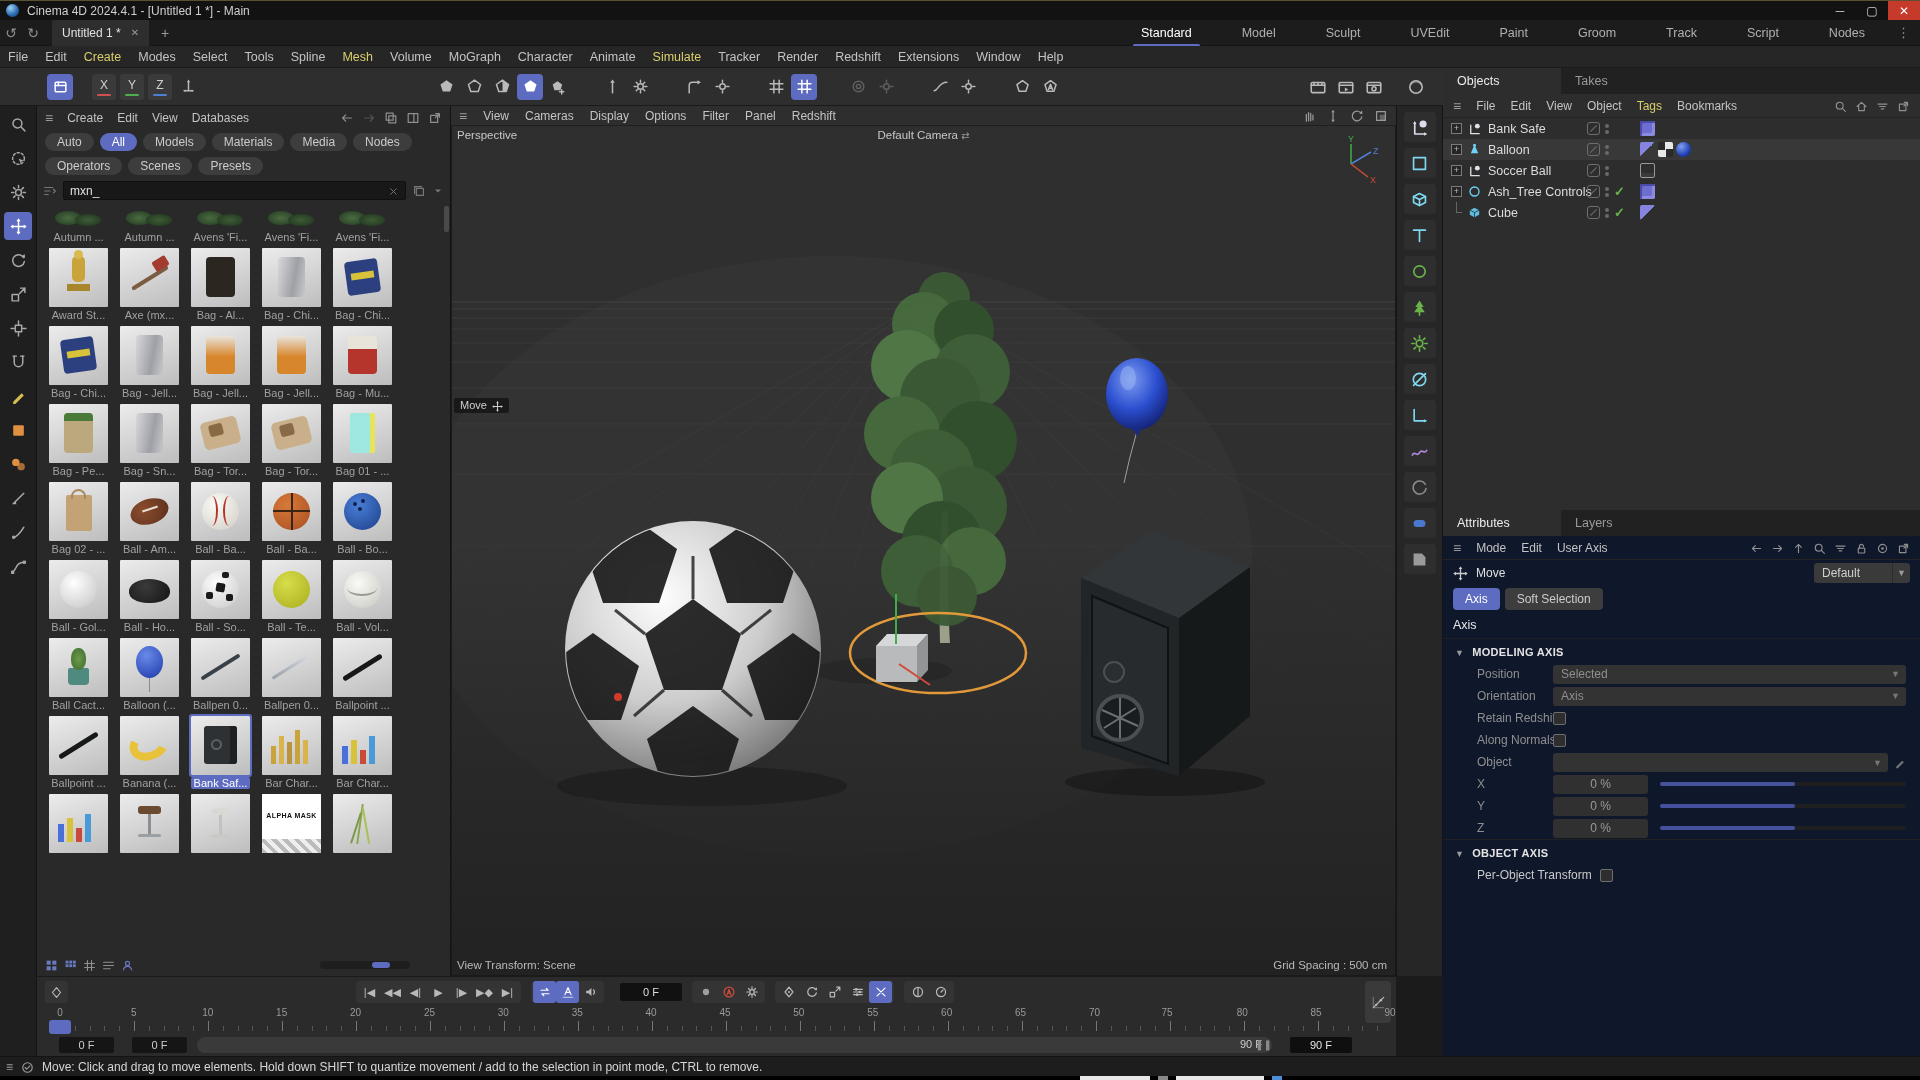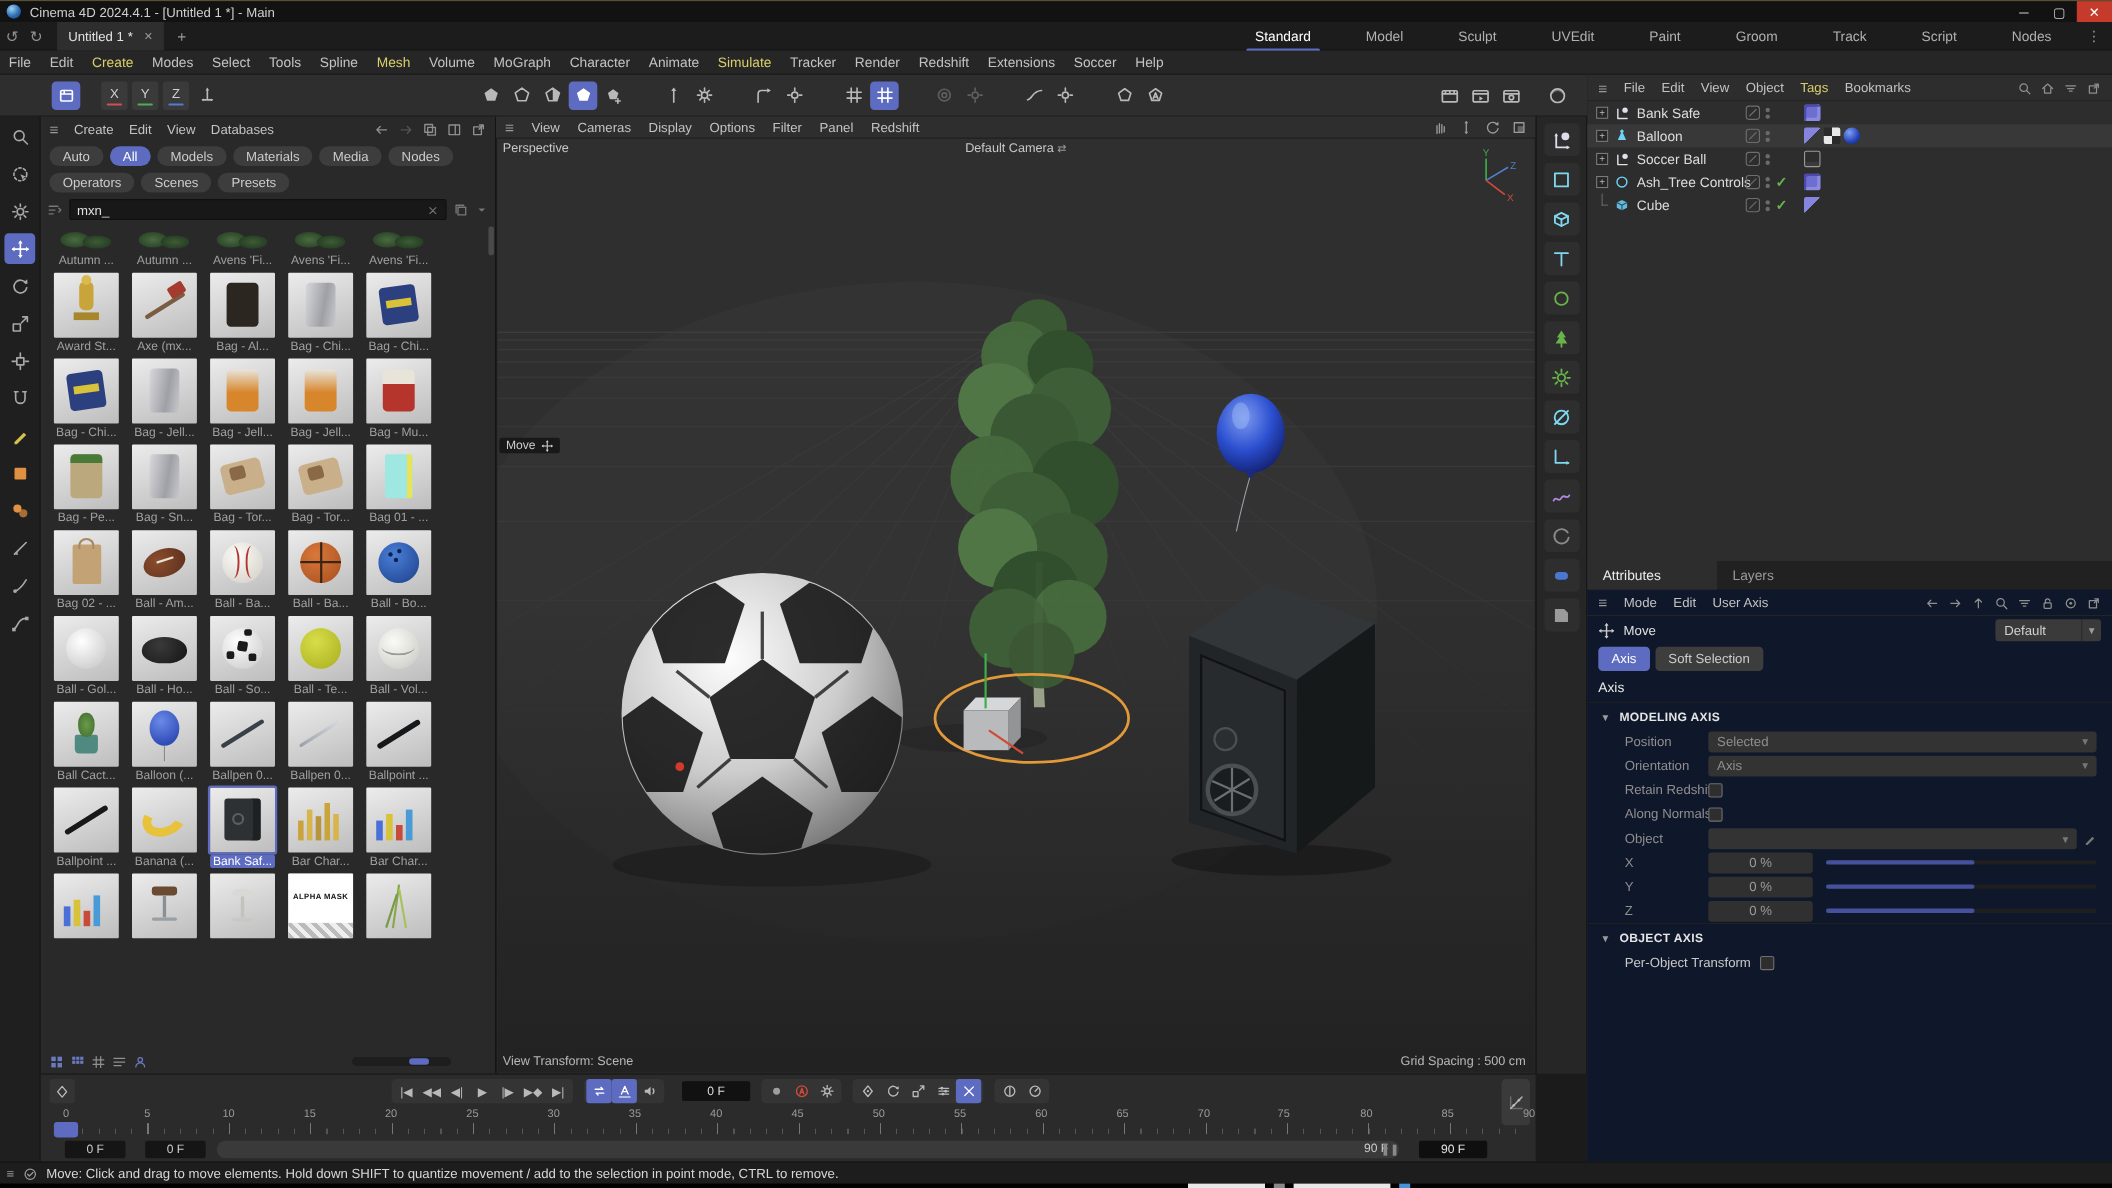--- a/index.html
+++ b/index.html
@@ -222,21 +222,21 @@
       <span class="menu-item accent">Mesh</span>
       <span class="menu-item">Volume</span>
       <span class="menu-item">MoGraph</span>
       <span class="menu-item">Character</span>
       <span class="menu-item">Animate</span>
       <span class="menu-item accent">Simulate</span>
       <span class="menu-item">Tracker</span>
       <span class="menu-item">Render</span>
       <span class="menu-item">Redshift</span>
       <span class="menu-item">Extensions</span>
-      <span class="menu-item">Soccer</span>
+      <span class="menu-item">Window</span>
       <span class="menu-item">Help</span>
     </div>
   <div id="toolbar">
       <div style="width:46px"></div>
       <div class="tbtn active">
         <span class="icon" style="width:17px;height:17px">
           <svg viewBox="0 0 16 16" width="17" height="17">
             <rect x="3" y="4" width="10" height="9" rx="1" stroke="currentColor" fill="none" stroke-width="1.4" stroke-linecap="round" stroke-linejoin="round"></rect>
             <path d="M3 7h10M6 4v3" stroke="currentColor" fill="none" stroke-width="1.4" stroke-linecap="round" stroke-linejoin="round"></path>
           </svg>
@@ -1290,20 +1290,24 @@
         <span class="icon" style="width:19px;height:19px">
           <svg viewBox="0 0 16 16" width="19" height="19">
             <path d="M3 3h7l3 3v7H3z" fill="currentColor" stroke="none"></path>
           </svg>
         </span>
       </div>
     </div>
 
   <div id="rightpanel">
     <div id="objects">
+      <div class="ptabs" id="obj-tabs">
+          <div class="ptab active">Objects</div>
+          <div class="ptab">Takes</div>
+        </div>
       <div class="pmenu" id="obj-menu">
           <span style="color:#9a9a9a;font-size:14px">≡</span>
           <span class="">File</span>
           <span class="">Edit</span>
           <span class="">View</span>
           <span class="">Object</span>
           <span class="accent">Tags</span>
           <span class="">Bookmarks</span>
           <span class="right">
             <span><span class="icon" style="width:13px;height:13px">

